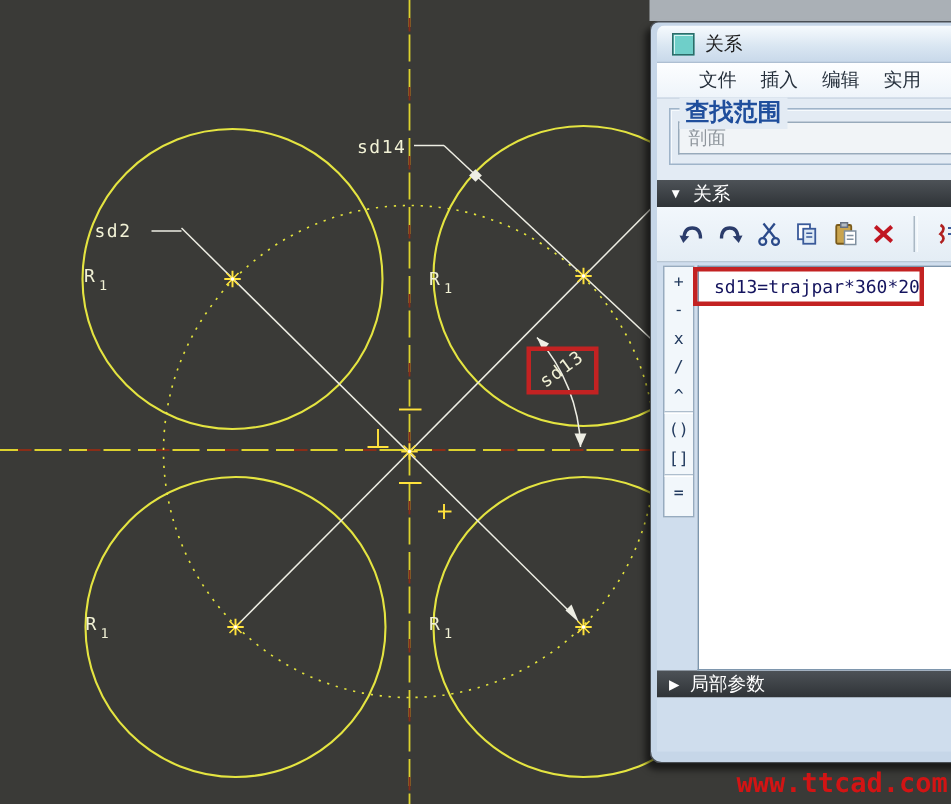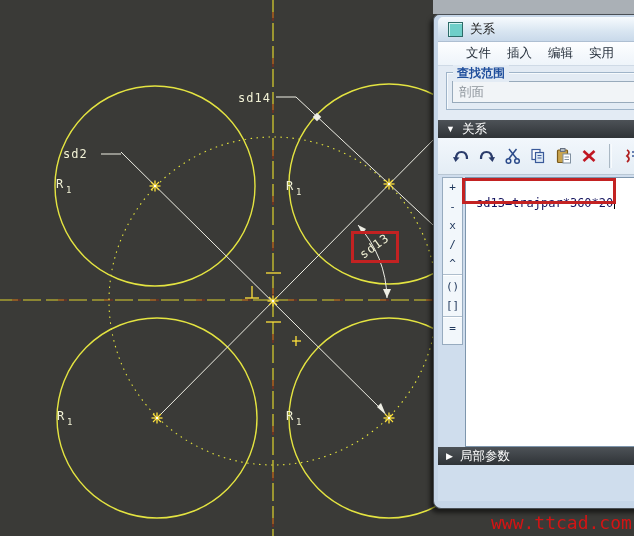--- a/index.html
+++ b/index.html
@@ -30,21 +30,21 @@
       box-shadow:inset 1px 1px 0 #d5f4f2;}
   #title-text{font-size:12.5px;color:#1c1c1c;}
   #menubar{height:23px;display:flex;align-items:center;padding-left:20px;
       background:linear-gradient(#fdfeff,#eef4fa);border-bottom:1px solid #cfdae6;}
   .menu-item{font-size:12.5px;color:#26303c;padding:2px 8px;cursor:default;text-align:right;}
   #lookin-panel{height:54px;background:#e3ebf4;padding:2px 0 0 8px;box-sizing:border-box;}
   #groupbox{border:1px solid #9fb4c9;box-shadow:inset 1px 1px 0 #f6fafd;
       border-right:none;margin-top:4px;height:38px;position:relative;padding:8px 0 0 5px;
       box-sizing:border-box;}
   #groupbox-legend{position:absolute;top:-8px;left:6px;background:#e3ebf4;padding:0 4px;
-      font-size:12px;font-weight:bold;color:#1f4e9c;}
+      font-size:16px;font-weight:bold;color:#1f4e9c;}
   #scope-field{height:20px;background:#f1f4f7;border:1px solid #98aabb;
       border-right:none;display:flex;align-items:center;padding-left:6px;
       font-size:12.5px;color:#8e959c;}
   .section-header{height:18px;background:linear-gradient(#4d5257,#2f3337);
       color:#fff;font-size:12.5px;display:flex;align-items:center;gap:7px;
       padding-left:8px;}
   .tri{font-size:9px;line-height:1;color:#fff;}
   #toolbar{height:36px;background:linear-gradient(#f2f7fc,#e4edf5);
       border-bottom:1px solid #b9c7d4;display:flex;align-items:center;gap:7px;
       padding-left:14px;}
@@ -52,29 +52,29 @@
   .tb-sep{width:2px;height:24px;border-left:1px solid #aab8c4;border-right:1px solid #f8fbfd;margin:0 3px;}
   #workarea{height:272px;background:#cfdded;display:flex;padding:2px 0 0 4px;box-sizing:border-box;}
   #op-col{width:21px;background:#f2f7fb;border:1px solid #97abbf;height:168px;
       display:flex;flex-direction:column;align-items:stretch;box-sizing:border-box;}
   .op-btn{height:19px;display:flex;align-items:center;justify-content:center;
       font-size:11px;font-family:"DejaVu Sans Mono",monospace;color:#223a5e;cursor:default;}
   .op-sep{border-top:1px solid #aebecd;border-bottom:1px solid #fff;height:0;margin:1px 0;}
   #text-area{flex:1;background:#fff;border:1px solid #7e96ad;border-right:none;
       margin-left:2px;position:relative;}
   #relation-line{position:absolute;left:10px;top:6px;font-family:"DejaVu Sans Mono",monospace;
-      font-size:12px;color:#14145e;white-space:pre;margin-top:12px;}
+      font-size:12px;color:#14145e;white-space:pre;}
   #caret{display:inline-block;width:1px;height:13px;background:#000;
       vertical-align:-2px;margin-left:1px;}
   #relation-anno{position:absolute;left:28px;top:163px;width:148px;height:20px;
       border:3px solid #c32222;pointer-events:none;z-index:5;}
   #bottom-space{height:36px;background:#cfdded;}
   
   #watermark{position:absolute;left:491px;top:512px;color:#d21414;
-      font-family:"DejaVu Sans Mono",monospace;font-size:18px;font-weight:normal;
+      font-family:"DejaVu Sans Mono",monospace;font-size:18px;font-weight:bold;
       letter-spacing:0px;}
 </style>
 </head>
 <body>
 
 <div id="canvas-wrap">
 <svg width="634" height="536" viewBox="0 0 634 536">
   <defs>
     <g id="star">
       <line x1="-5.5" y1="0" x2="5.5" y2="0" stroke="#ffe23c" stroke-width="1.3"></line>

